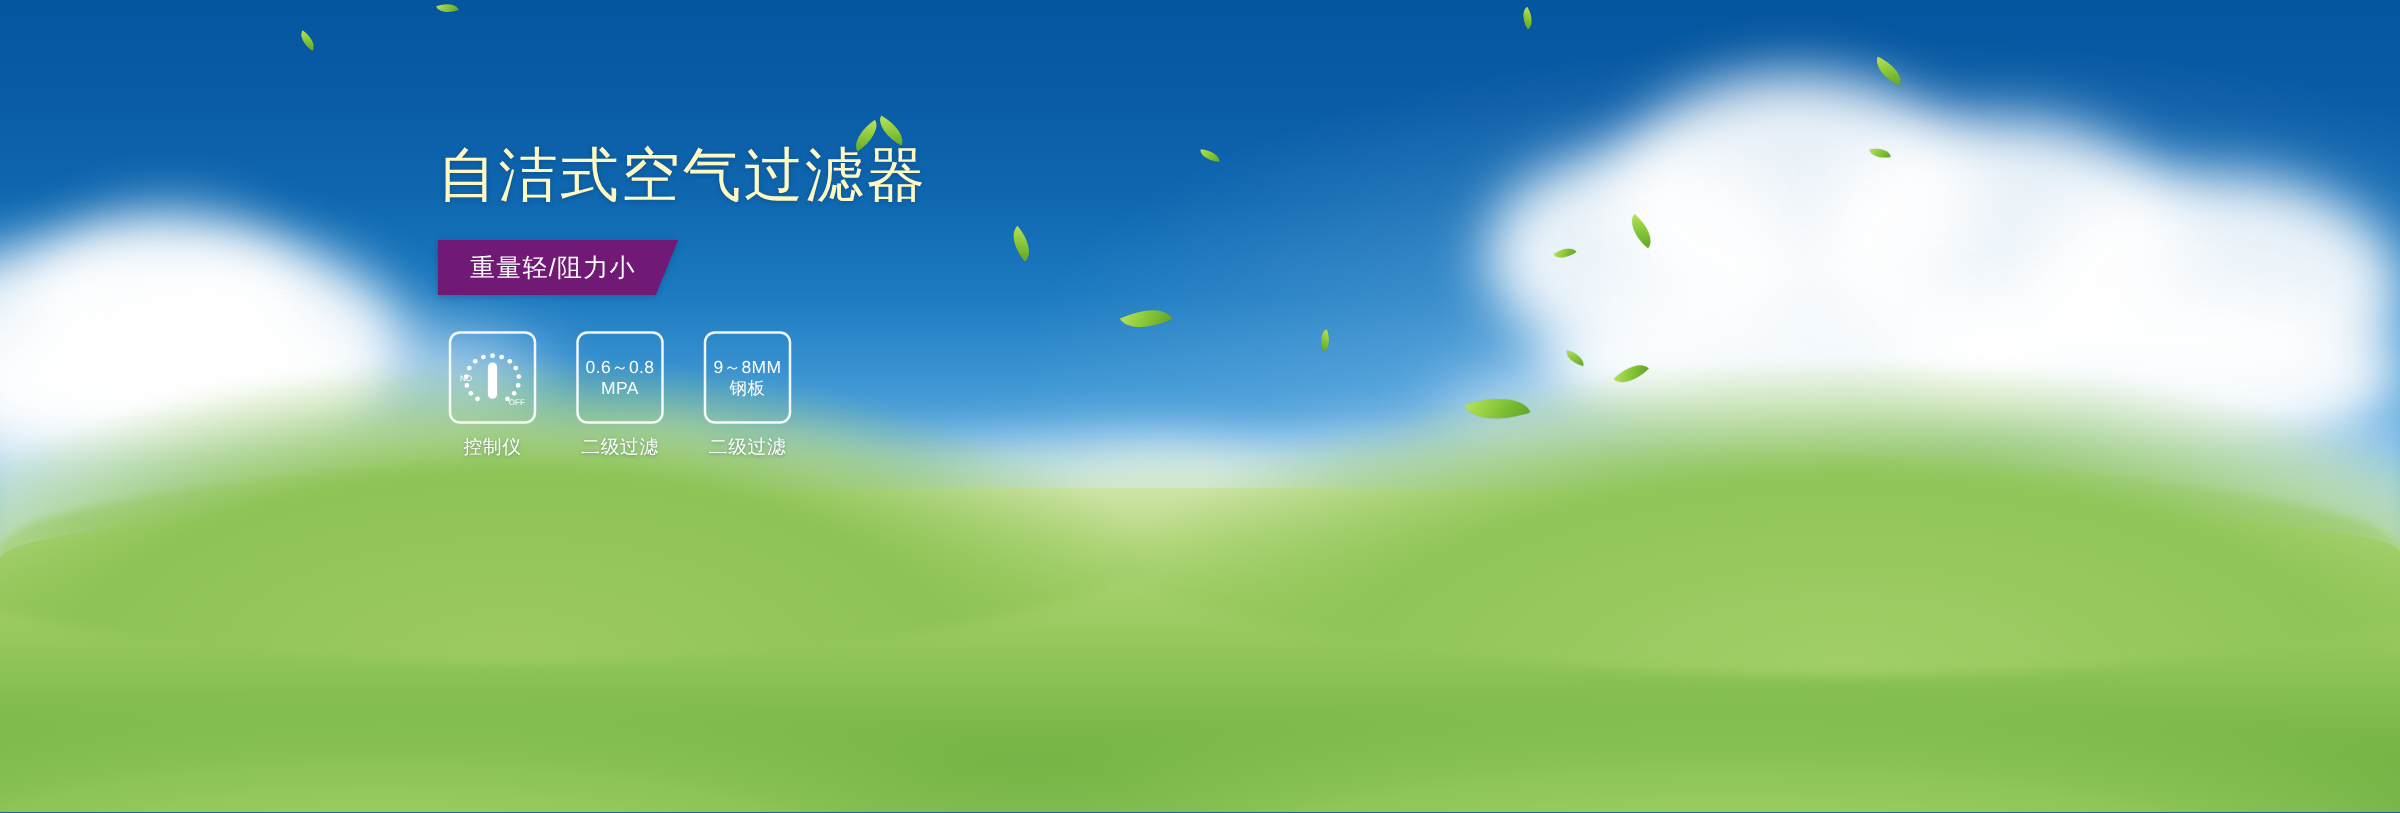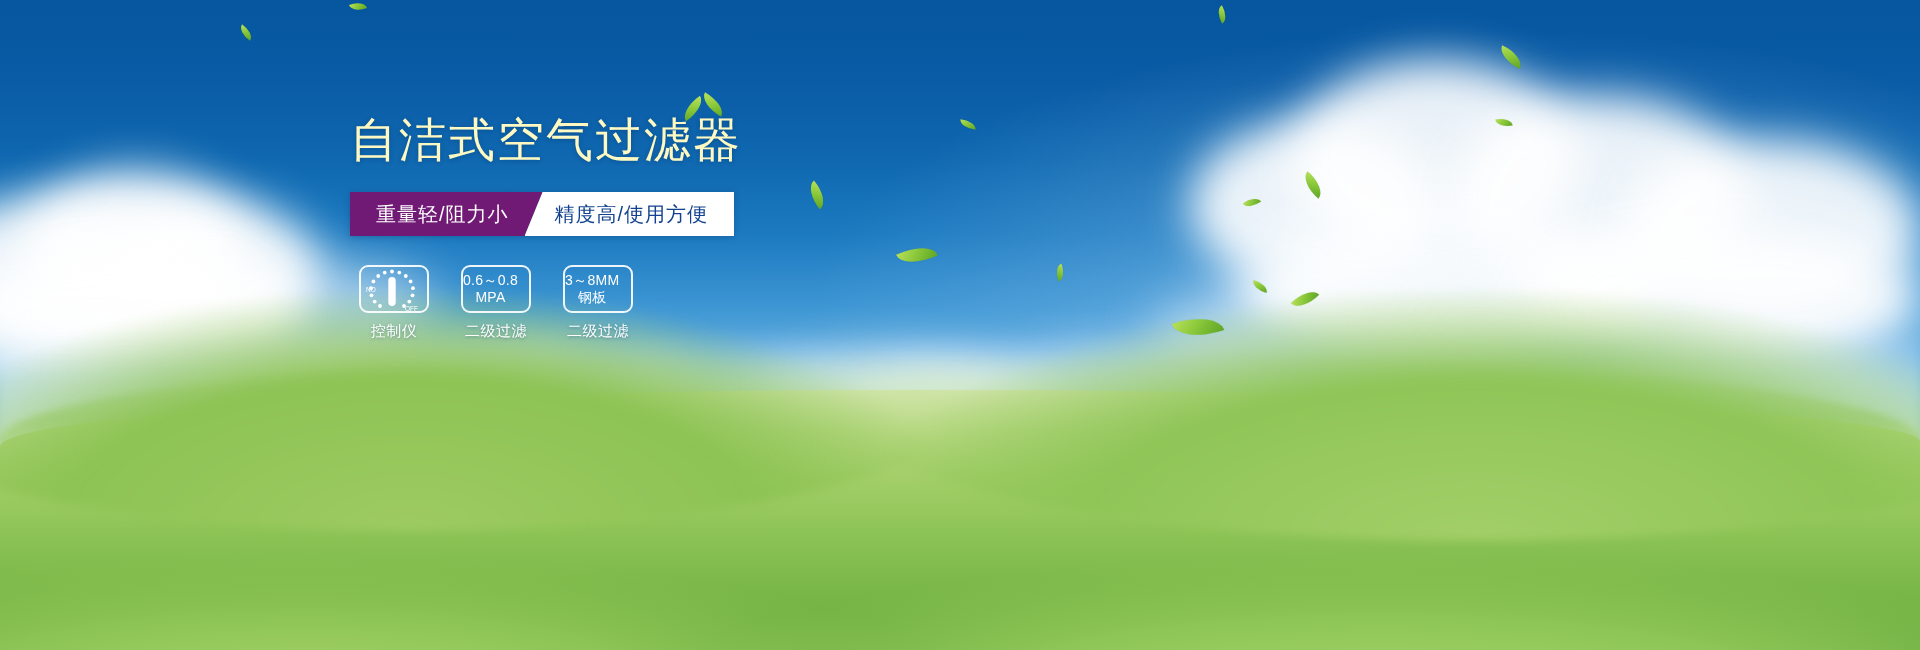--- a/index.html
+++ b/index.html
@@ -154,24 +154,24 @@
   }
 
   
   .features {
     position:absolute; left:6px; top:155px;
     display:flex;
     gap:26px;
   }
   .feature { width:76px; display:flex; flex-direction:column; align-items:center; }
   .feature-box {
-    width:70px; height:48px;
+    width:70px; height:74px;
     border:2px solid rgba(255,255,255,.92);
     border-radius:9px;
-    display:flex; align-items:center; 
+    display:flex; align-items:center; justify-content:center;
     position:relative;
     overflow:hidden;
   }
   .feature-text {
     color:#ffffff;
     font-size:14px;
     line-height:17px;
     text-align:center;
     letter-spacing:.3px;
   }
@@ -254,21 +254,20 @@
 
     <div class="title-sprout">
       <div class="sprout-leaf" style="left:0;   top:10px; transform:rotate(-35deg) scaleX(-1);"></div>
       <div class="sprout-leaf" style="left:20px;top:6px;  transform:rotate(30deg);"></div>
     </div>
 
     <h1 class="title">自洁式空气过滤器</h1>
 
     <div class="badges">
       <div class="badge badge-dark">重量轻/阻力小</div>
-      <div class="badge badge-light">精度高/使用方便</div>
     </div>
 
     <div class="features">
 
       <div class="feature">
         <div class="feature-box">
           <svg width="62" height="52" viewBox="0 0 62 52">
             <g fill="#ffffff">
               <circle cx="31" cy="8.5" r="1.9"></circle>
               <circle cx="38.3" cy="9.6" r="1.9"></circle>
@@ -301,21 +300,21 @@
             <span>MPA</span>
           </div>
         </div>
         <div class="feature-label">二级过滤</div>
       </div>
 
 
       <div class="feature">
         <div class="feature-box">
           <div class="feature-text">
-            <span>3～8MM</span><br>
+            <span>9～8MM</span><br>
             <span>钢板</span>
           </div>
         </div>
         <div class="feature-label">二级过滤</div>
       </div>
 
 
     </div>
   </div>
 </div>

